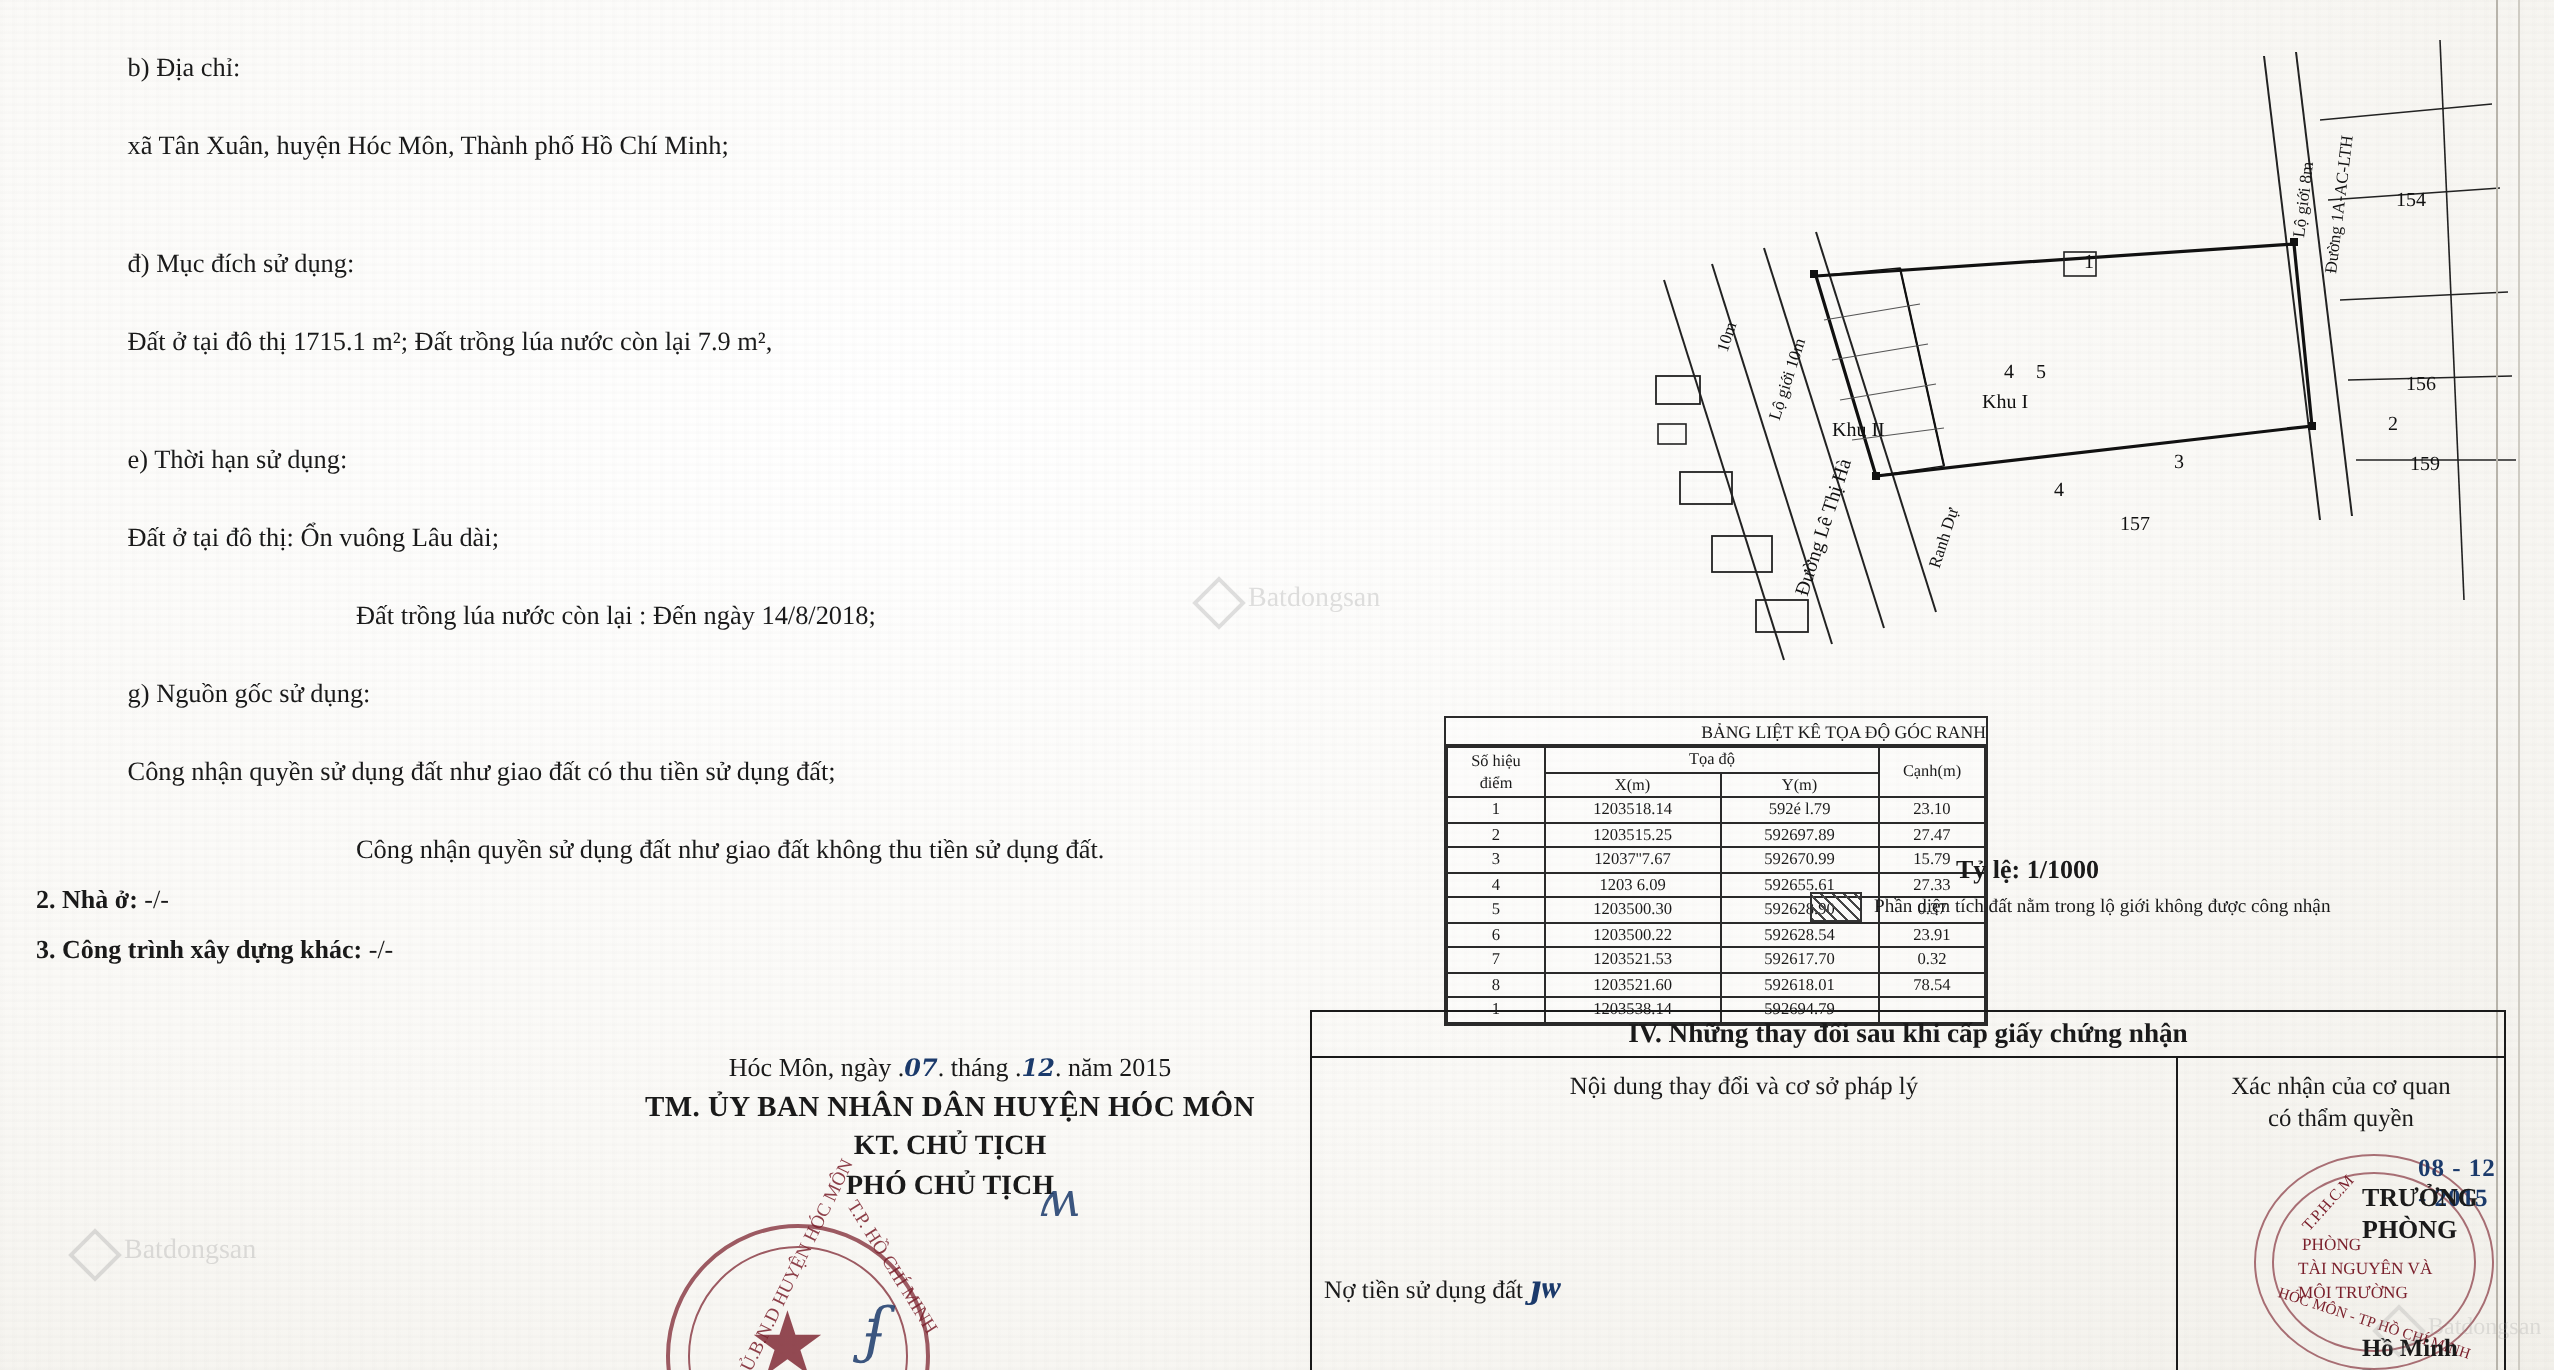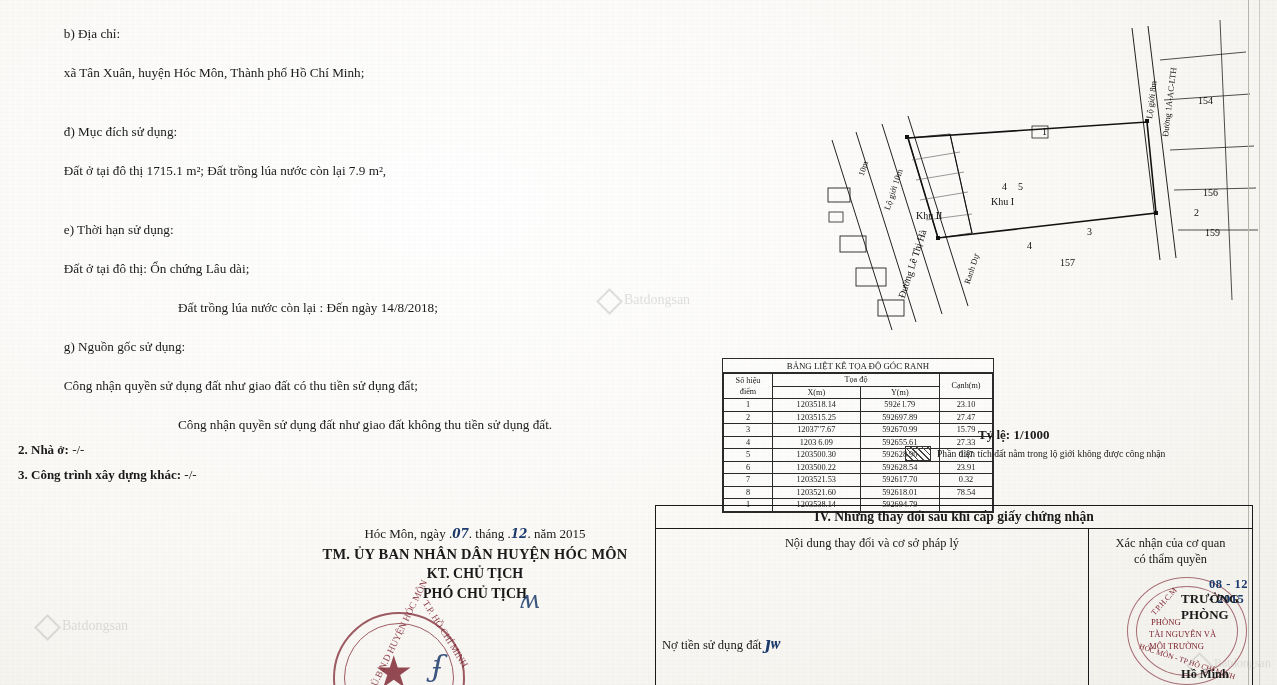--- a/index.html
+++ b/index.html
@@ -187,21 +187,21 @@
   .coord-table {
     position: absolute;
     left: 722px;
     top: 358px;
     width: 270px;
     border: 1px solid #2a2a2a;
     background: rgba(255,255,255,0.35);
     font-size: 8.3px;
   }
   .coord-title {
-    text-align: center;
+    text-align: right;
     font-size: 8.8px;
     padding: 2px 0 1px;
     border-bottom: 1px solid #2a2a2a;
     white-space: nowrap;
   }
   .coord-table table {
     border-collapse: collapse;
     width: 100%;
   }
   .coord-table th, .coord-table td {
@@ -378,21 +378,21 @@
 
     <div class="row ind1">
       <span>đ) Mục đích sử dụng:</span>
       <span style="display:inline-block;width:14px"></span>
       <span>Đất ở tại đô thị 1715.1 m²; Đất trồng lúa nước còn lại 7.9 m²,</span>
     </div>
 
     <div class="row ind1">
       <span>e) Thời hạn sử dụng:</span>
       <span style="display:inline-block;width:14px"></span>
-      <span>Đất ở tại đô thị: Ổn chứng Lâu dài;</span>
+      <span>Đất ở tại đô thị: Ổn vuông Lâu dài;</span>
     </div>
 
     <div class="row ind2">Đất trồng lúa nước còn lại : Đến ngày 14/8/2018;</div>
 
     <div class="row ind1">
       <span>g) Nguồn gốc sử dụng:</span>
       <span style="display:inline-block;width:10px"></span>
       <span>Công nhận quyền sử dụng đất như giao đất có thu tiền sử dụng đất;</span>
     </div>
 

